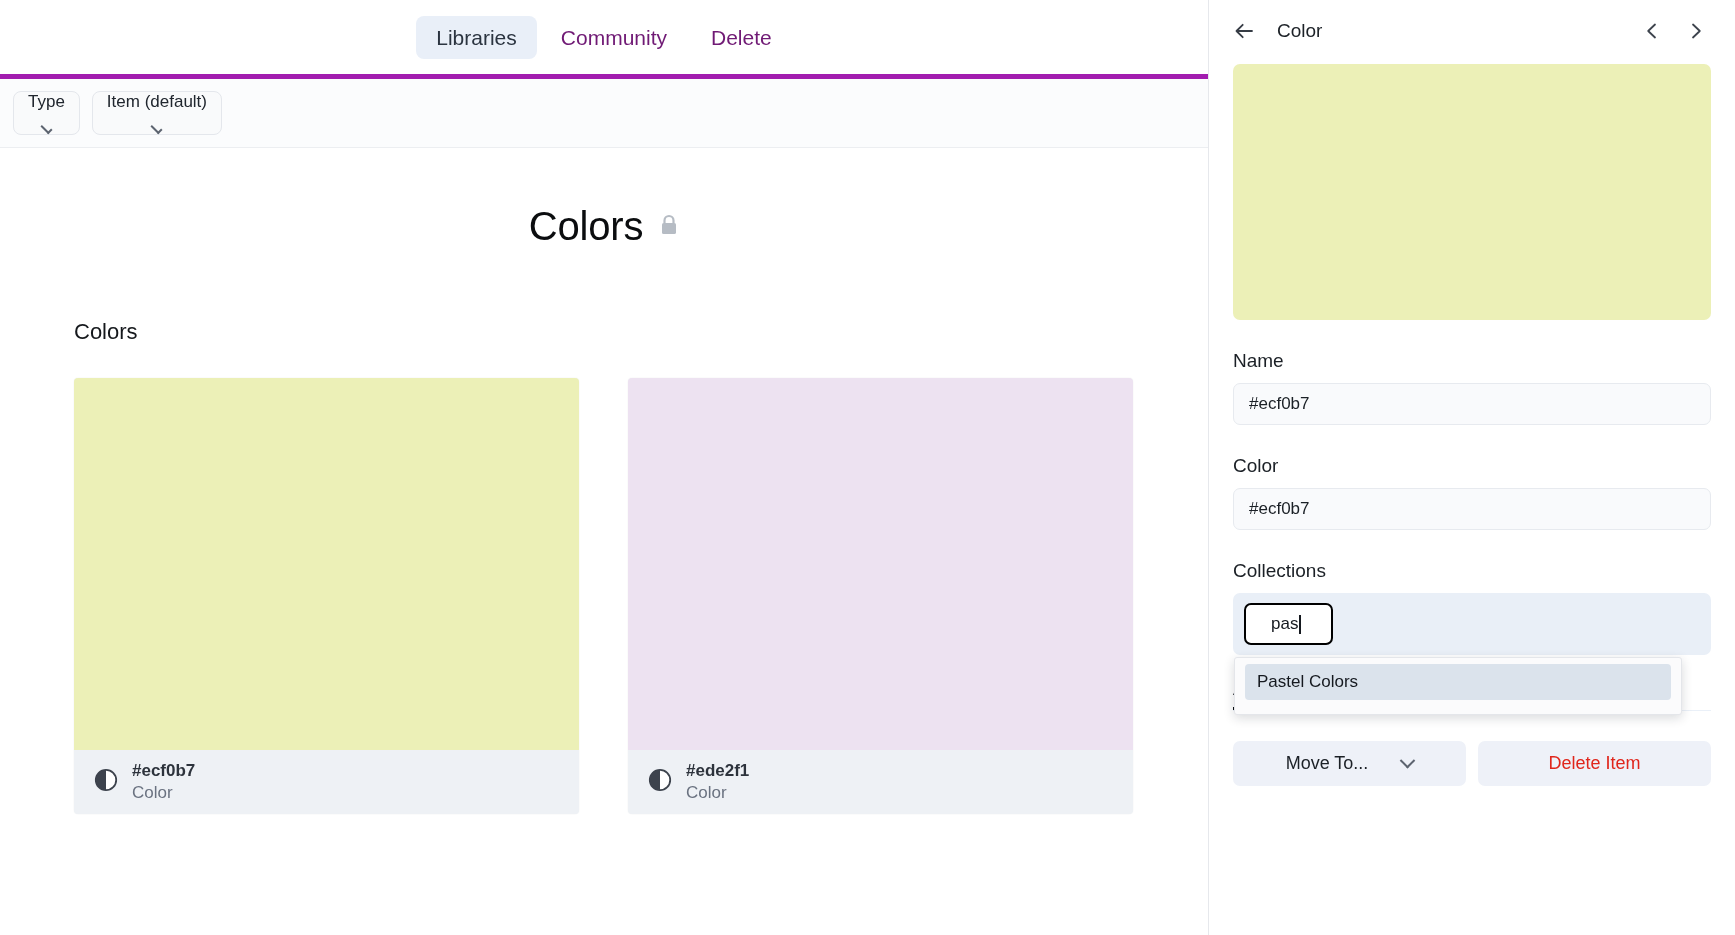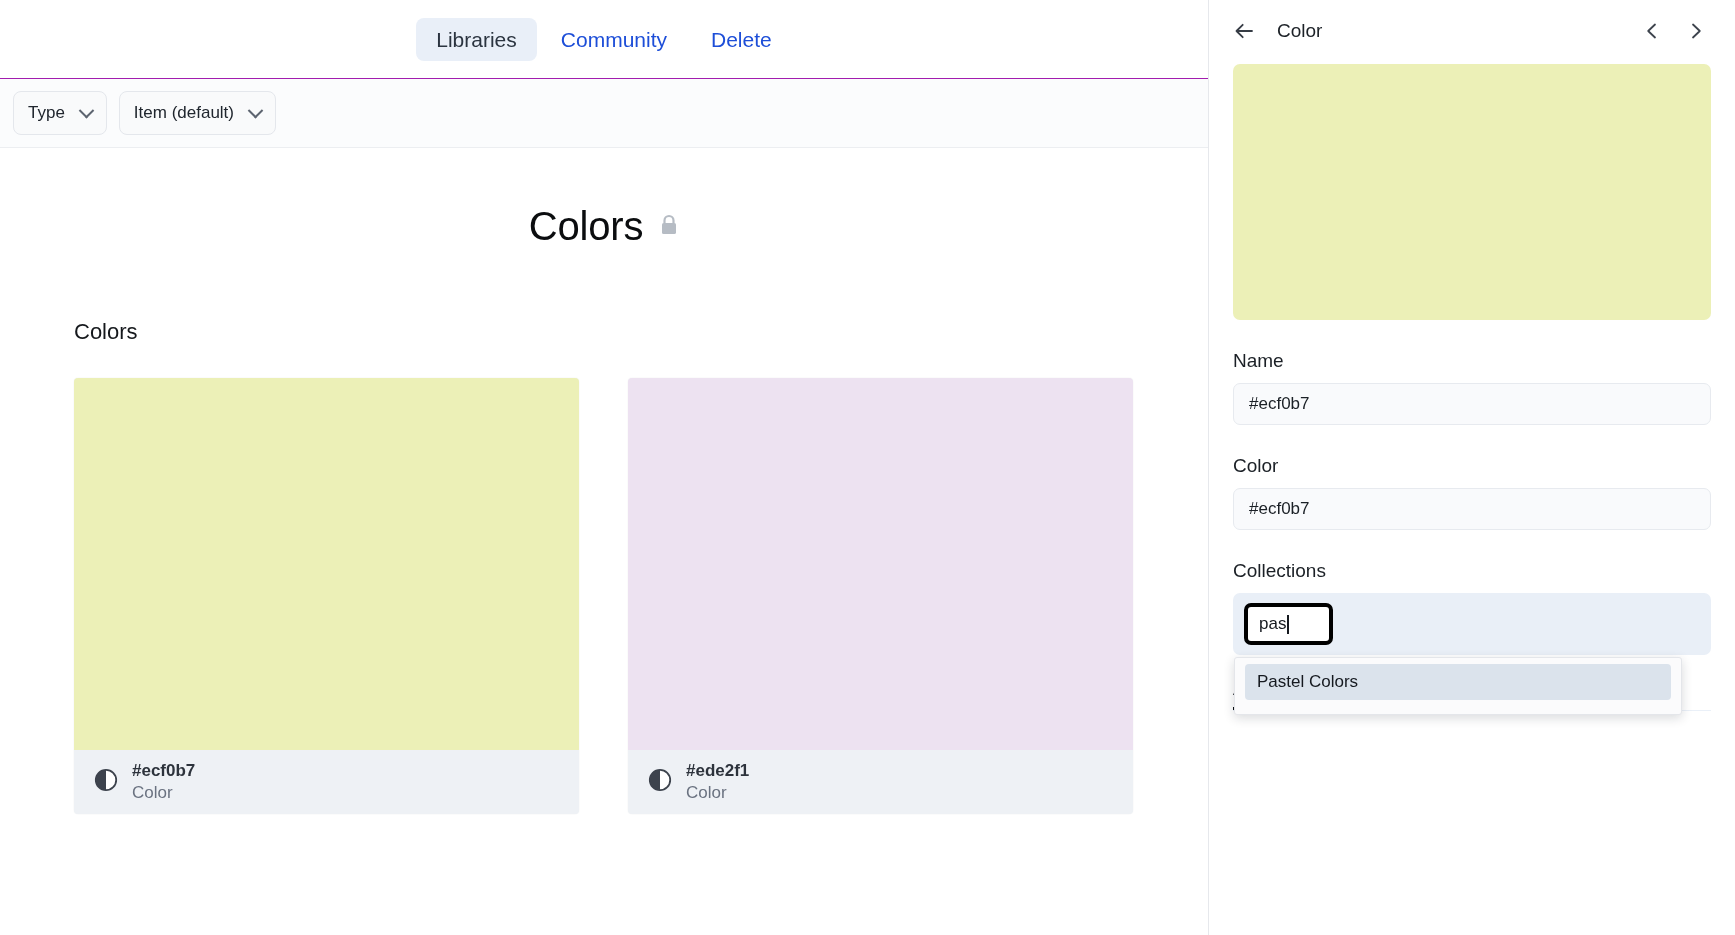--- a/index.html
+++ b/index.html
@@ -20,31 +20,31 @@
     background: #ffffff;
     border-right: 1px solid #e6e8ec;
     display: flex;
     flex-direction: column;
     position: relative;
     overflow: hidden;
   }
 
   .topbar {
     height: 79px;
-    border-bottom: 1px solid #a21caf;
+    border-bottom: 5px solid #a21caf;
     display: flex;
     align-items: center;
     justify-content: center;
     background: #ffffff;
     flex: 0 0 auto;
   }
   .nav-tabs { display: flex; align-items: center; gap: 4px; }
   .nav-tab {
     font-size: 21px;
-    color: #1d4ed8;
+    color: #701a75;
     padding: 11px 20px;
     border-radius: 8px;
     line-height: 1;
     cursor: pointer;
     white-space: nowrap;
   }
   .nav-tab.active { background: #e9eff8; color: #2b3440; }
 
   .filterbar {
     height: 69px;
@@ -62,20 +62,21 @@
     border-radius: 8px;
     background: #f9fafb;
     display: flex;
     align-items: center;
     gap: 16px;
     padding: 0 14px;
     font-size: 17px;
     color: #20262e;
     cursor: pointer;
     white-space: nowrap;
+    flex-direction: column;
   }
   .chev {
     display: inline-block;
     width: 11px; height: 11px;
     border-right: 2px solid #5d6470;
     border-bottom: 2px solid #5d6470;
     transform: rotate(45deg) translate(-2px,-2px);
   }
 
   .content {
@@ -195,26 +196,26 @@
     border-radius: 7px;
     padding: 10px 11px;
     min-height: 62px;
     display: flex;
     align-items: center;
     position: relative;
   }
   .token-input {
     width: 89px;
     height: 42px;
-    border: 4px solid #000000;
+    border: 2px solid #000000;
     border-radius: 7px;
     background: #ffffff;
     display: flex;
     align-items: center;
-    padding: 0 11px;
+    padding: 0 25px;
     font-size: 17px;
     color: #15191f;
     cursor: text;
   }
   .caret {
     display: inline-block;
     width: 1.5px;
     height: 19px;
     background: #15191f;
     margin-left: 1px;
@@ -411,16 +412,25 @@
           <div class="ac-item highlight">
             <span>Pastel Colors</span>
           </div>
         </div>
       </div>
 
       <div class="actions-tabs">
         <div class="actions-tab">ACTIONS</div>
       </div>
 
+      <div class="action-buttons">
+        <button class="btn">
+          <span>Move To...</span>
+          <span class="chev"></span>
+        </button>
+        <button class="btn danger">
+          <span>Delete Item</span>
+        </button>
+      </div>
 
     </div>
   </div>
 </div>
 
 </body></html>

